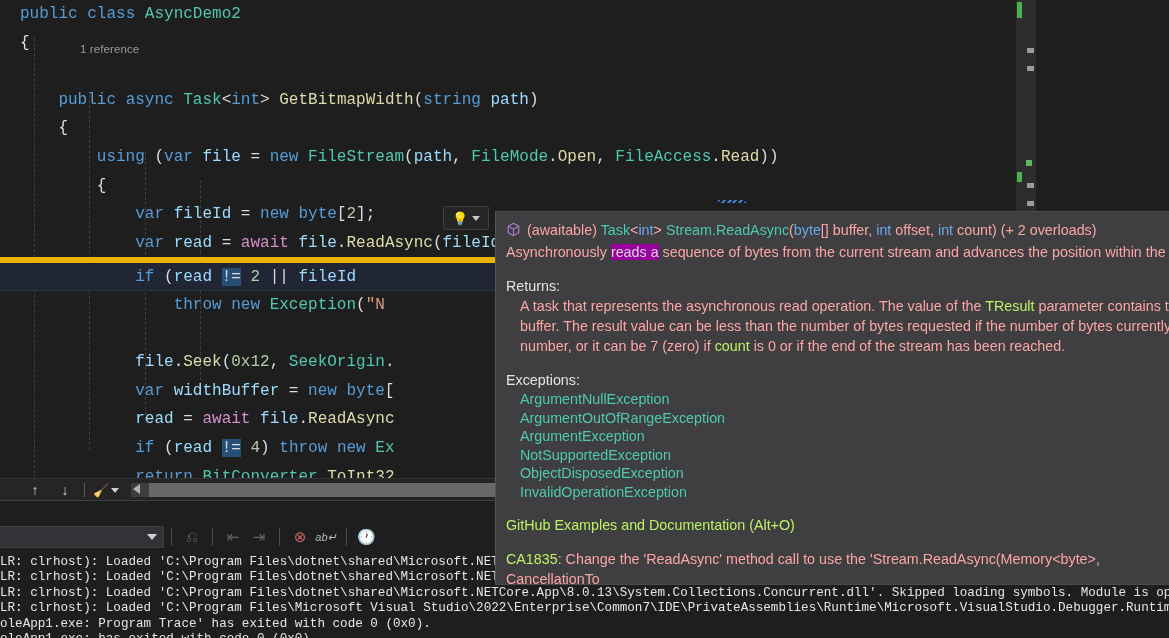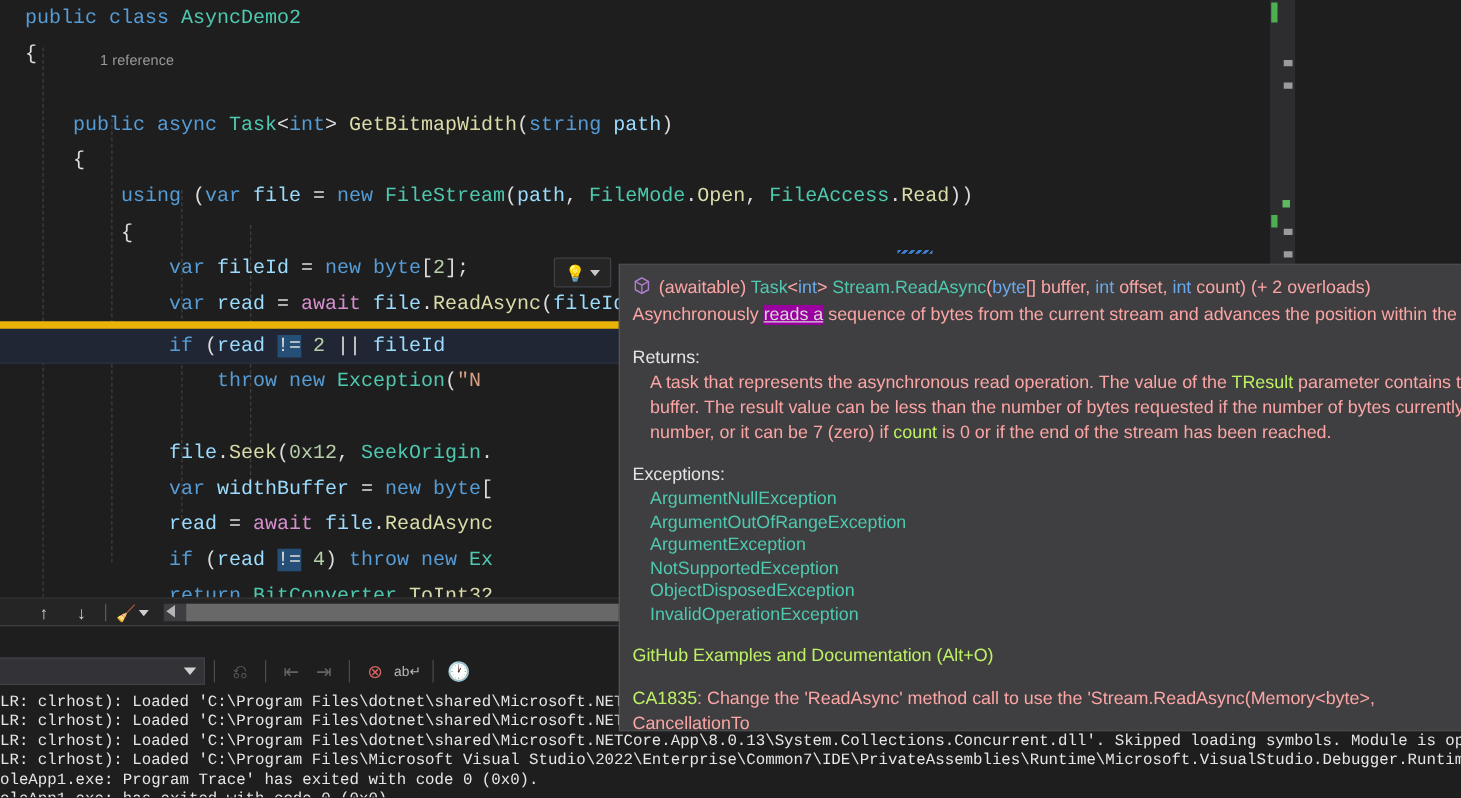--- a/index.html
+++ b/index.html
@@ -257,21 +257,21 @@
   .tip .cube {
     display: inline-block;
     vertical-align: -2px;
     margin-right: 6px;
   }
   .tip .t-type { color: #4ec9b0; }
   .tip .t-kw   { color: #6aa9e9; }
   .tip .t-plain{ color: #fca5a5; margin-top: 24px; }
   .tip .t-link { color: #bef264; margin-top: 28px; }
   .tip .t-exc  { color: #4ec9b0; }
-  .tip .hl     { background: #9a00a0; color: #d8d8d8; text-decoration: underline; }
+  .tip .hl     { background: #9a00a0; color: #d8d8d8; }
   .tip .sect   { margin-top: 14px; }
   .tip .indent { padding-left: 14px; }
   .tip .exc-item { padding-left: 14px; line-height: 18.5px; }
 </style>
 </head>
 <body>
 
 <div id="root">
 
   <div class="editor">
@@ -329,21 +329,21 @@
         <span style="flex:1 1 auto;font-size:12px;color:#ddd;padding-left:4px;"></span>
         <span class="c"></span>
       </div>
       <div class="sep"></div>
       <div class="oicon dim">⎌</div>
       <div class="sep"></div>
       <div class="oicon dim">⇤</div>
       <div class="oicon dim">⇥</div>
       <div class="sep"></div>
       <div class="oicon" style="color:#d06262;">⊗</div>
-      <div class="oicon" style="font-size:11px;">ab↵</div>
+      <div class="oicon" style="font-size:11px;font-style:italic;">ab↵</div>
       <div class="sep"></div>
       <div class="oicon">🕐</div>
     </div>
 
     <div class="console" id="console-body"><div>LR: clrhost): Loaded 'C:\Program Files\dotnet\shared\Microsoft.NETCore</div><div>LR: clrhost): Loaded 'C:\Program Files\dotnet\shared\Microsoft.NETCore</div><div>LR: clrhost): Loaded 'C:\Program Files\dotnet\shared\Microsoft.NETCore.App\8.0.13\System.Collections.Concurrent.dll'. Skipped loading symbols. Module is optimized ar</div><div>LR: clrhost): Loaded 'C:\Program Files\Microsoft Visual Studio\2022\Enterprise\Common7\IDE\PrivateAssemblies\Runtime\Microsoft.VisualStudio.Debugger.Runtime.NetCore\</div><div>oleApp1.exe: Program Trace' has exited with code 0 (0x0).</div><div>oleApp1.exe: has exited with code 0 (0x0).</div></div>
   </div>
 
   <div class="tip">
 
     <div class="row">

